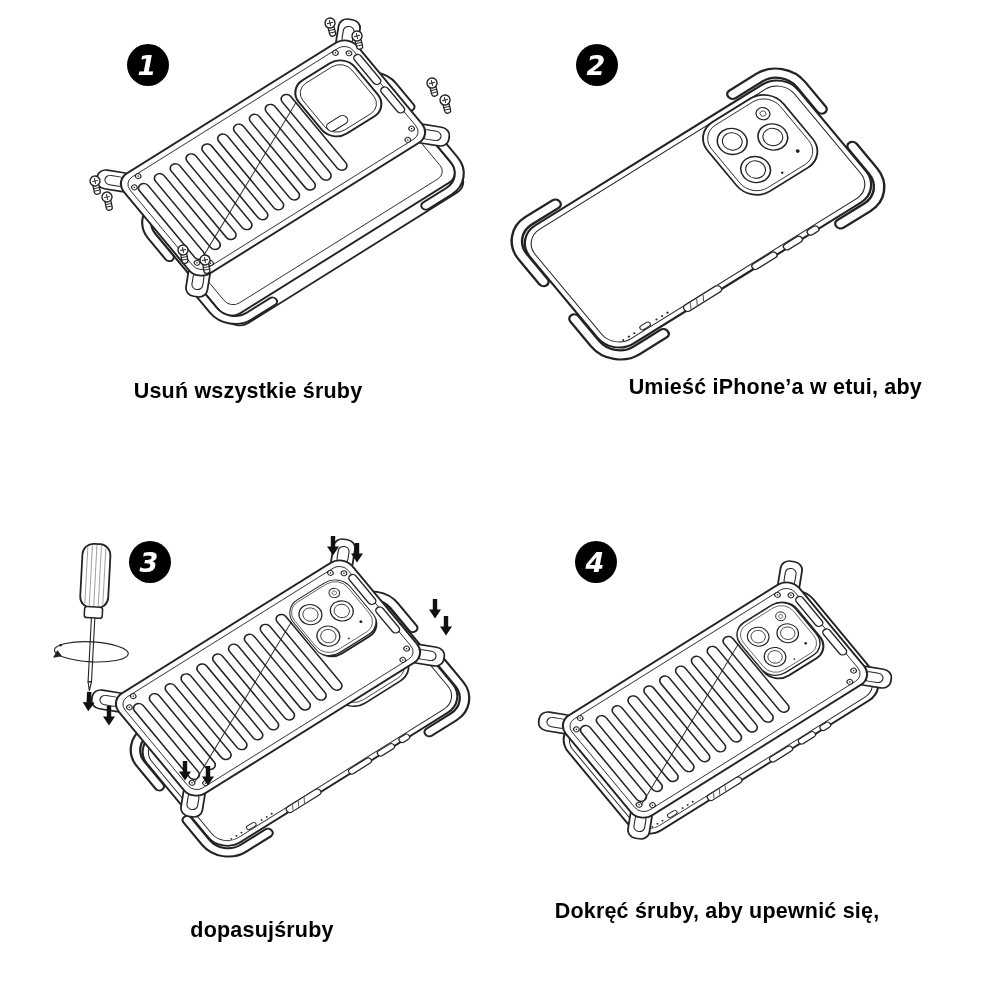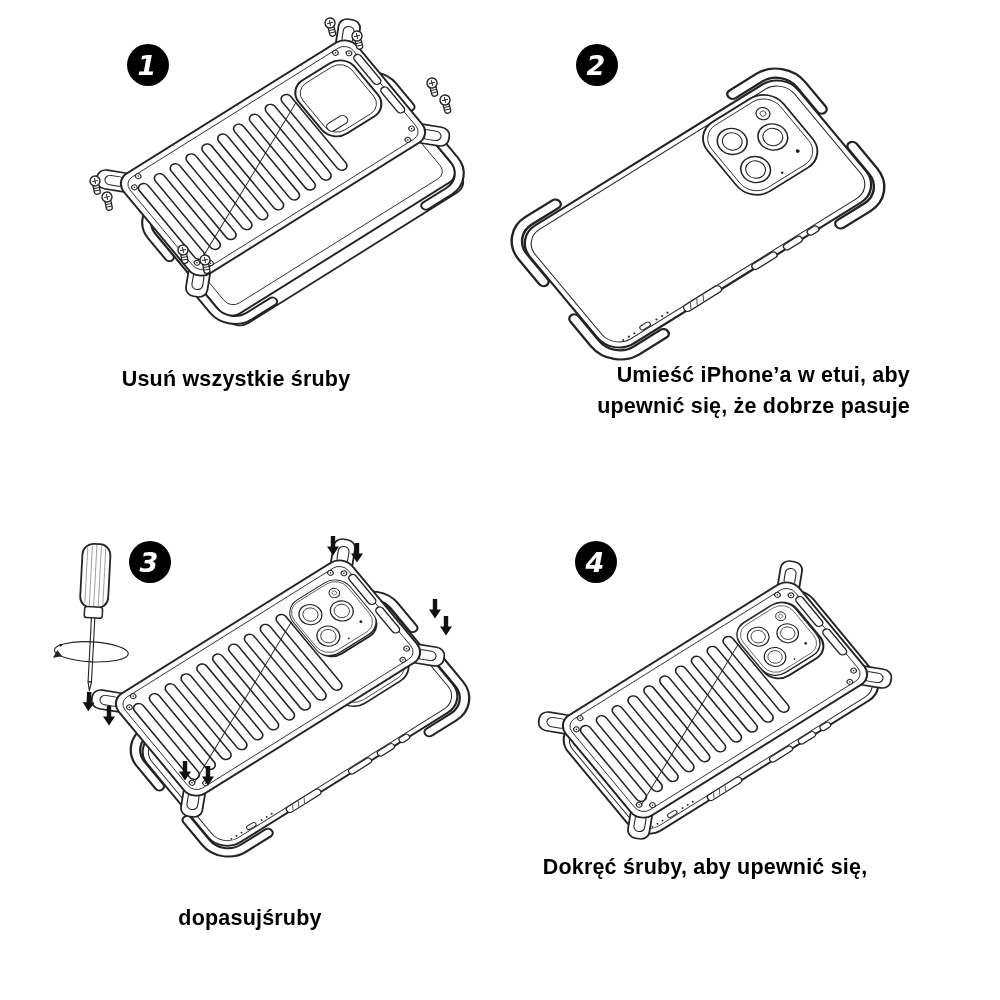--- a/index.html
+++ b/index.html
@@ -4,35 +4,35 @@
 <style>
   html,body{margin:0;padding:0;background:#ffffff;}
   .sheet{position:relative;width:1000px;height:1000px;background:#fff;
          font-family:"Liberation Sans",sans-serif;overflow:hidden;}
   .step{display:contents;}
   .badge{position:absolute;width:42px;height:42px;border-radius:50%;background:#000;
          color:#fff;display:flex;align-items:center;justify-content:center;
          font-family:"DejaVu Sans",sans-serif;font-style:italic;font-weight:800;
          font-size:27px;line-height:1;user-select:none;}
   .badge span{transform:translateX(-1px);}
-  .caption{position:absolute;margin:0;text-align:center;color:#000;
+  .caption{position:absolute;margin:12px;text-align:center;color:#000;
            font-family:"Liberation Sans",sans-serif;font-weight:700;
            font-size:21.5px;line-height:1.42;letter-spacing:.2px;}
   svg.illus{position:absolute;overflow:visible;}
   svg.illus *{vector-effect:non-scaling-stroke;}
   #b1{left:127px;top:44px;}  #b2{left:576px;top:44px;}
   #b3{left:129px;top:541px;} #b4{left:575px;top:541px;}
   #s1{left:55px;top:6px;width:440px;height:345px;}
   #s2{left:478px;top:42px;width:440px;height:325px;}
   #s3{left:48px;top:526px;width:450px;height:335px;}
   #s4{left:505px;top:532px;width:445px;height:330px;}
   #c1{left:16px;top:364px;width:440px;}
   #c2{left:470px;top:360px;width:440px;text-align:right;}
   #c3{left:10px;top:872px;width:480px;}
-  #c4{left:495px;top:852px;width:420px;}
+  #c4{left:495px;top:884px;width:420px;}
 </style>
 </head>
 <body>
 
 <div class="sheet">
 
   
   <svg width="0" height="0" style="position:absolute" aria-hidden="true">
     <defs>
 
@@ -210,21 +210,20 @@
     </div>
     <svg class="illus" id="s2" viewBox="0 0 440 325">
       <g transform="matrix(0.79,-0.49,0.60,0.72,220,172)">
         <use href="#def-phone"></use>
         <use href="#def-caps"></use>
         <use href="#def-cam" transform="translate(52,-76)"></use>
       </g>
     </svg>
     <p class="caption" id="c2">
       <span>Umieść iPhone’a w etui, aby</span><br>
-      <span>upewnić się, że dobrze pasuje</span>
     </p>
   </section>
 
   
   <section class="step">
     <div class="badge" id="b3">
       <span>3</span>
     </div>
     <svg class="illus" id="s3" viewBox="0 0 450 335">
       <g transform="matrix(0.72,-0.45,0.54,0.65,252,198)">

